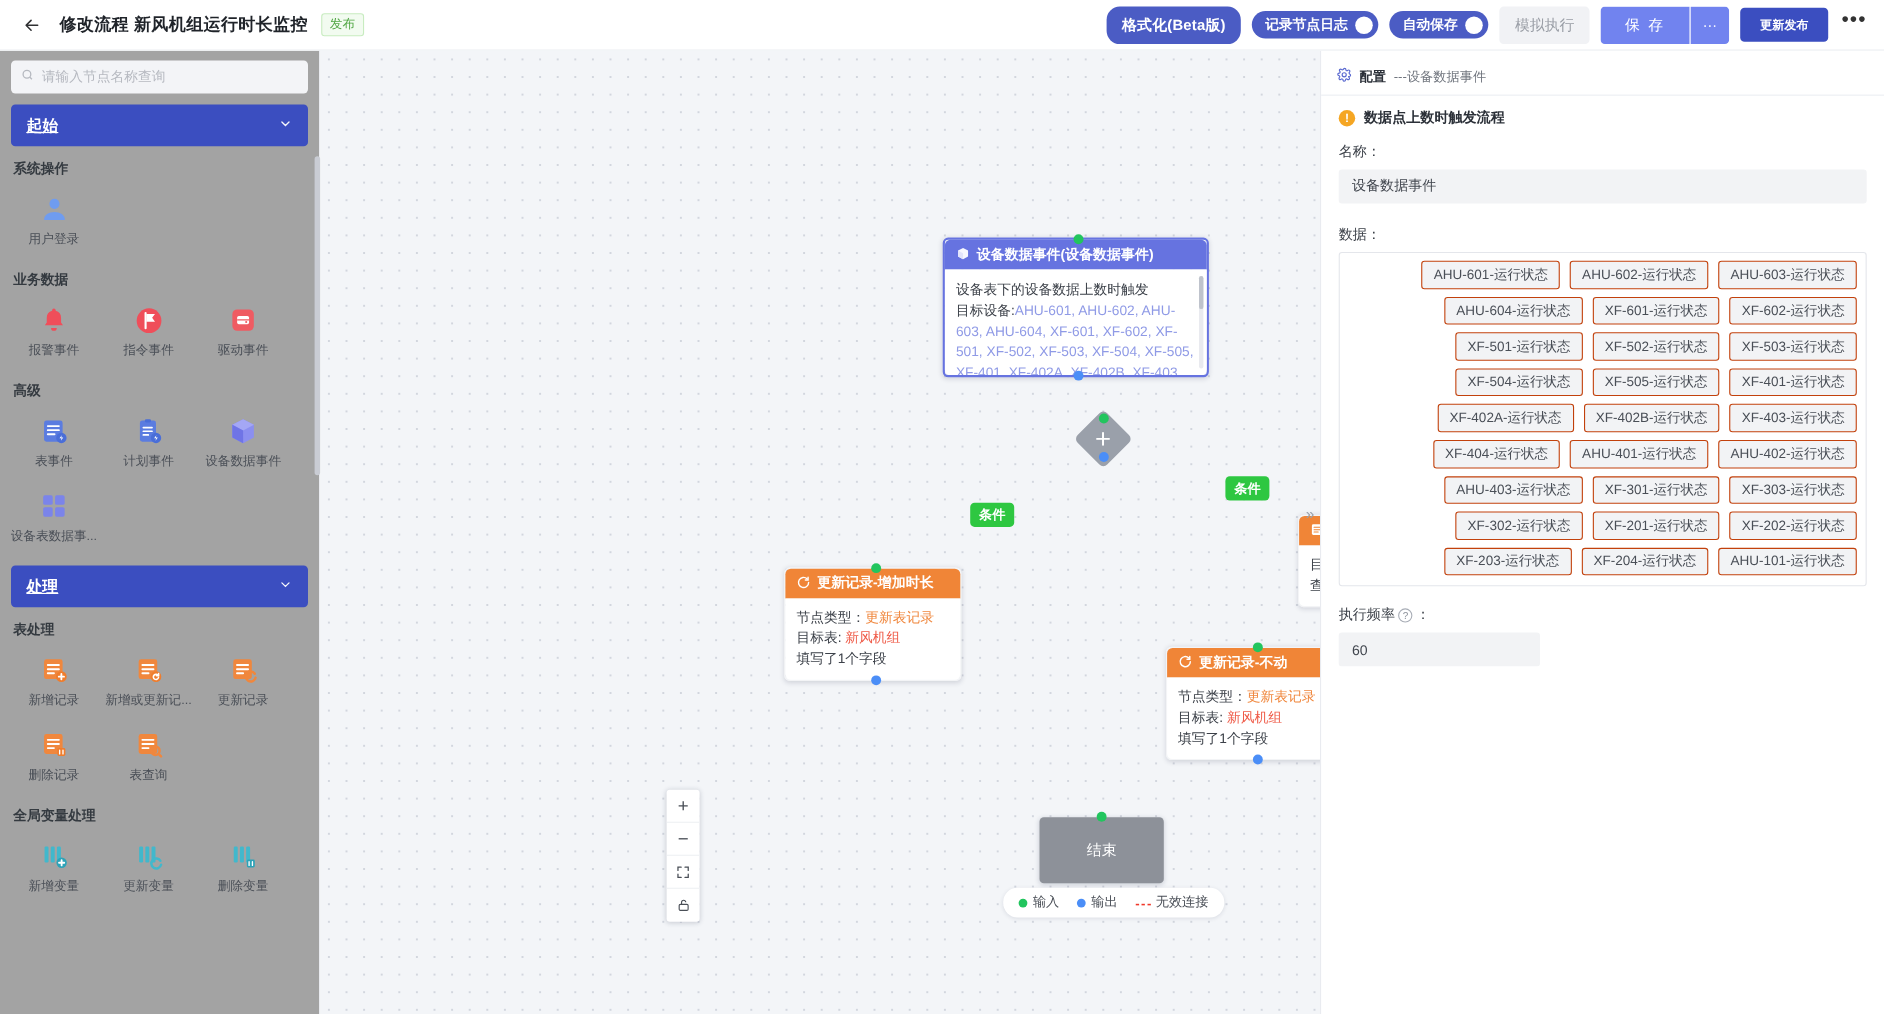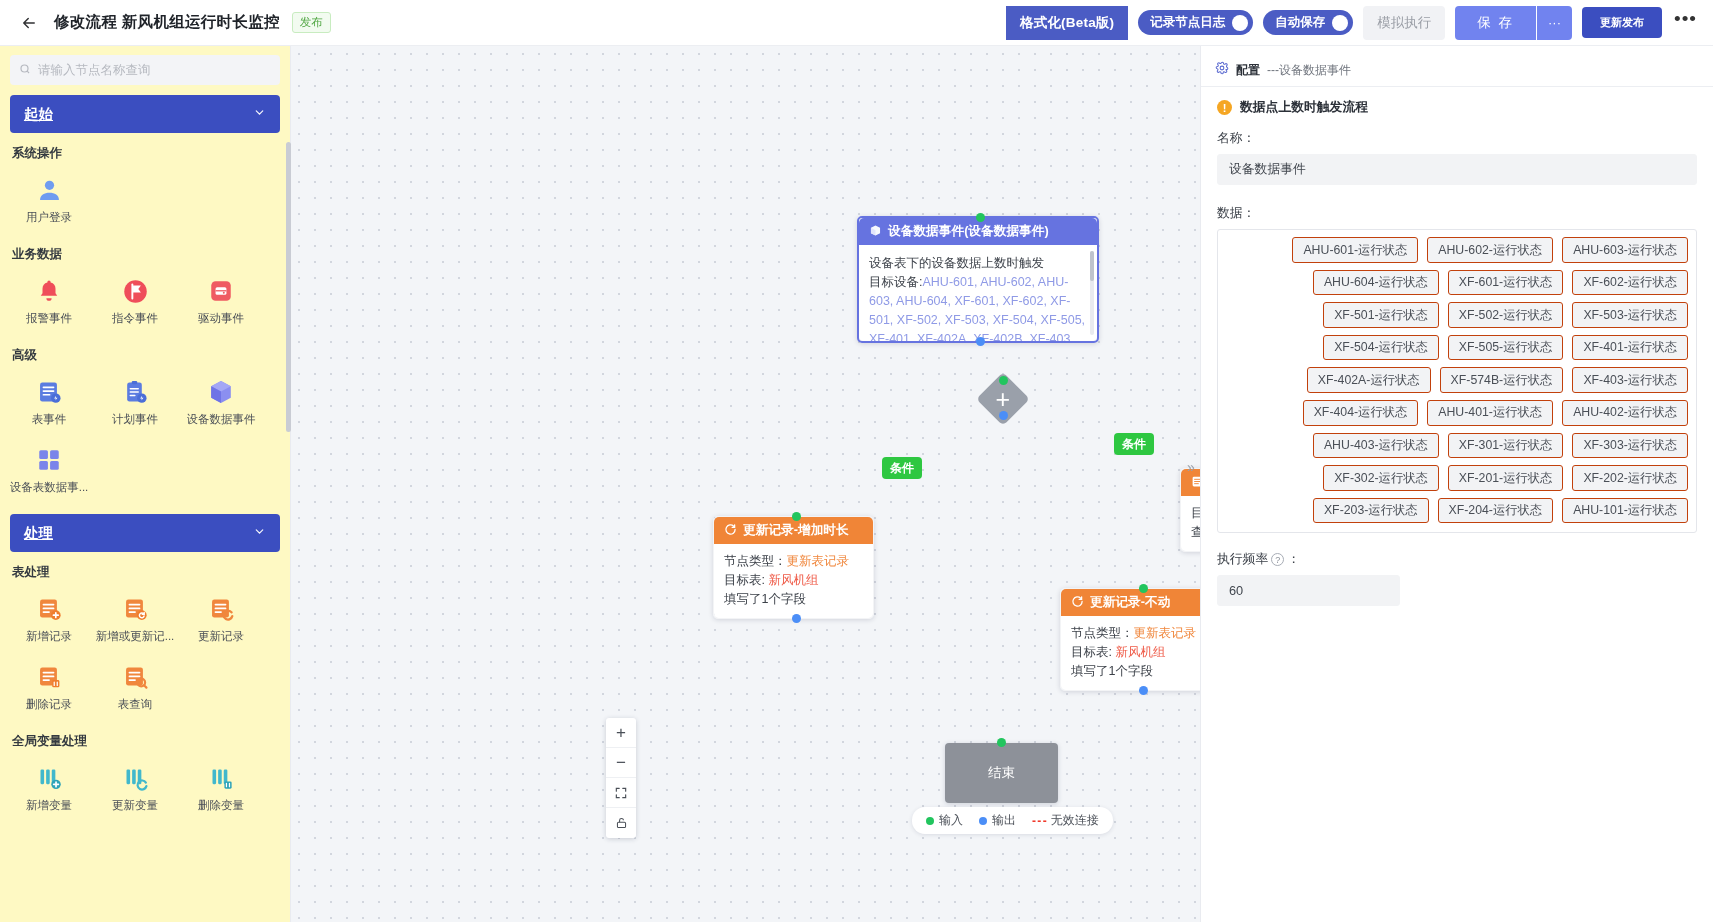--- a/index.html
+++ b/index.html
@@ -19,42 +19,42 @@
   .back-btn { width: 26px; height: 26px; display: flex; align-items: center; justify-content: center; cursor: pointer; color: #303133; }
   .topbar-title { font-size: 15.5px; font-weight: 700; color: #1f2329; margin-left: 12px; letter-spacing: .3px; white-space: nowrap; }
   .pub-badge {
     margin-left: 12px; font-size: 11.5px; color: #52a745; background: #f2fbf0;
     border: 1px solid #c8ecc0; border-radius: 3px; padding: 2.5px 7px; line-height: 1.2;
   }
   .topbar-right { margin-left: auto; display: flex; align-items: center; gap: 10px; }
   .btn { border: none; cursor: pointer; font-family: inherit; }
   .btn-format {
     background: #4b5cc4; color: #fff; font-size: 13.5px; font-weight: 700;
-    padding: 8px 14px; border-radius: 0; letter-spacing: .2px;
+    padding: 8px 14px; border-radius: 12px; letter-spacing: .2px;
   }
   .switch-pill {
     display: inline-flex; align-items: center; gap: 7px; background: #4b5cc4; color: #fff;
     border-radius: 14px; padding: 4px 5px 4px 12px; font-size: 12.5px; font-weight: 700; cursor: pointer;
   }
   .switch-knob { width: 16px; height: 16px; border-radius: 50%; background: #fff; display: block; }
   .btn-sim {
     background: #f1f2f5; color: #9a9ea6; font-size: 13.5px; padding: 8px 14px; border-radius: 4px; font-weight: 500;
   }
   .split-btn { display: flex; align-items: stretch; border-radius: 4px; overflow: hidden; }
   .split-main { background: #7183ef; color: #fff; font-size: 13.5px; padding: 8px 22px; letter-spacing: 2px; font-weight: 500; }
   .split-divider { width: 1px; background: rgba(255,255,255,.55); }
   .split-more { background: #7183ef; color: #fff; font-size: 13px; padding: 8px 11px; display: flex; align-items: center; }
   .btn-update { background: #3b4ec0; color: #fff; font-size: 11px; font-weight: 700; padding: 8px 18px; border-radius: 4px; }
   .topbar-ellipsis { font-size: 19px; color: #333; letter-spacing: 1px; cursor: pointer; padding: 0 2px 7px 2px; line-height: .6; }
 
   
   .body { flex: 1; display: flex; min-height: 0; position: relative; }
 
   
-  .palette { width: 291px; flex: 0 0 291px; background: #fef9c3; border-right: 1px solid #e9ebf0; display: flex; flex-direction: column; position: relative; }
+  .palette { width: 291px; flex: 0 0 291px; background: #a3a3a3; border-right: 1px solid #e9ebf0; display: flex; flex-direction: column; position: relative; }
   .search-wrap { padding: 9px 10px 6px 10px; }
   .search-box { display: flex; align-items: center; gap: 7px; background: #f3f4f7; border-radius: 4px; padding: 6px 9px; }
   .search-box input {
     border: none; outline: none; background: transparent; font-size: 12.5px; color: #555;
     font-family: inherit; width: 100%;
   }
   .search-box input::placeholder { color: #b6b9c0; }
   .palette-scroll { flex: 1; overflow: hidden; position: relative; padding-bottom: 4px; }
   .section-header {
     margin: 4px 10px 0 10px; background: #3b4ec0; color: #fff; border-radius: 4px;
@@ -649,21 +649,21 @@
               <span class="tag">AHU-604-运行状态</span>
               <span class="tag">XF-601-运行状态</span>
               <span class="tag">XF-602-运行状态</span>
               <span class="tag">XF-501-运行状态</span>
               <span class="tag">XF-502-运行状态</span>
               <span class="tag">XF-503-运行状态</span>
               <span class="tag">XF-504-运行状态</span>
               <span class="tag">XF-505-运行状态</span>
               <span class="tag">XF-401-运行状态</span>
               <span class="tag">XF-402A-运行状态</span>
-              <span class="tag">XF-574B-运行状态</span>
+              <span class="tag">XF-402B-运行状态</span>
               <span class="tag">XF-403-运行状态</span>
               <span class="tag">XF-404-运行状态</span>
               <span class="tag">AHU-401-运行状态</span>
               <span class="tag">AHU-402-运行状态</span>
               <span class="tag">AHU-403-运行状态</span>
               <span class="tag">XF-301-运行状态</span>
               <span class="tag">XF-303-运行状态</span>
               <span class="tag">XF-302-运行状态</span>
               <span class="tag">XF-201-运行状态</span>
               <span class="tag">XF-202-运行状态</span>

